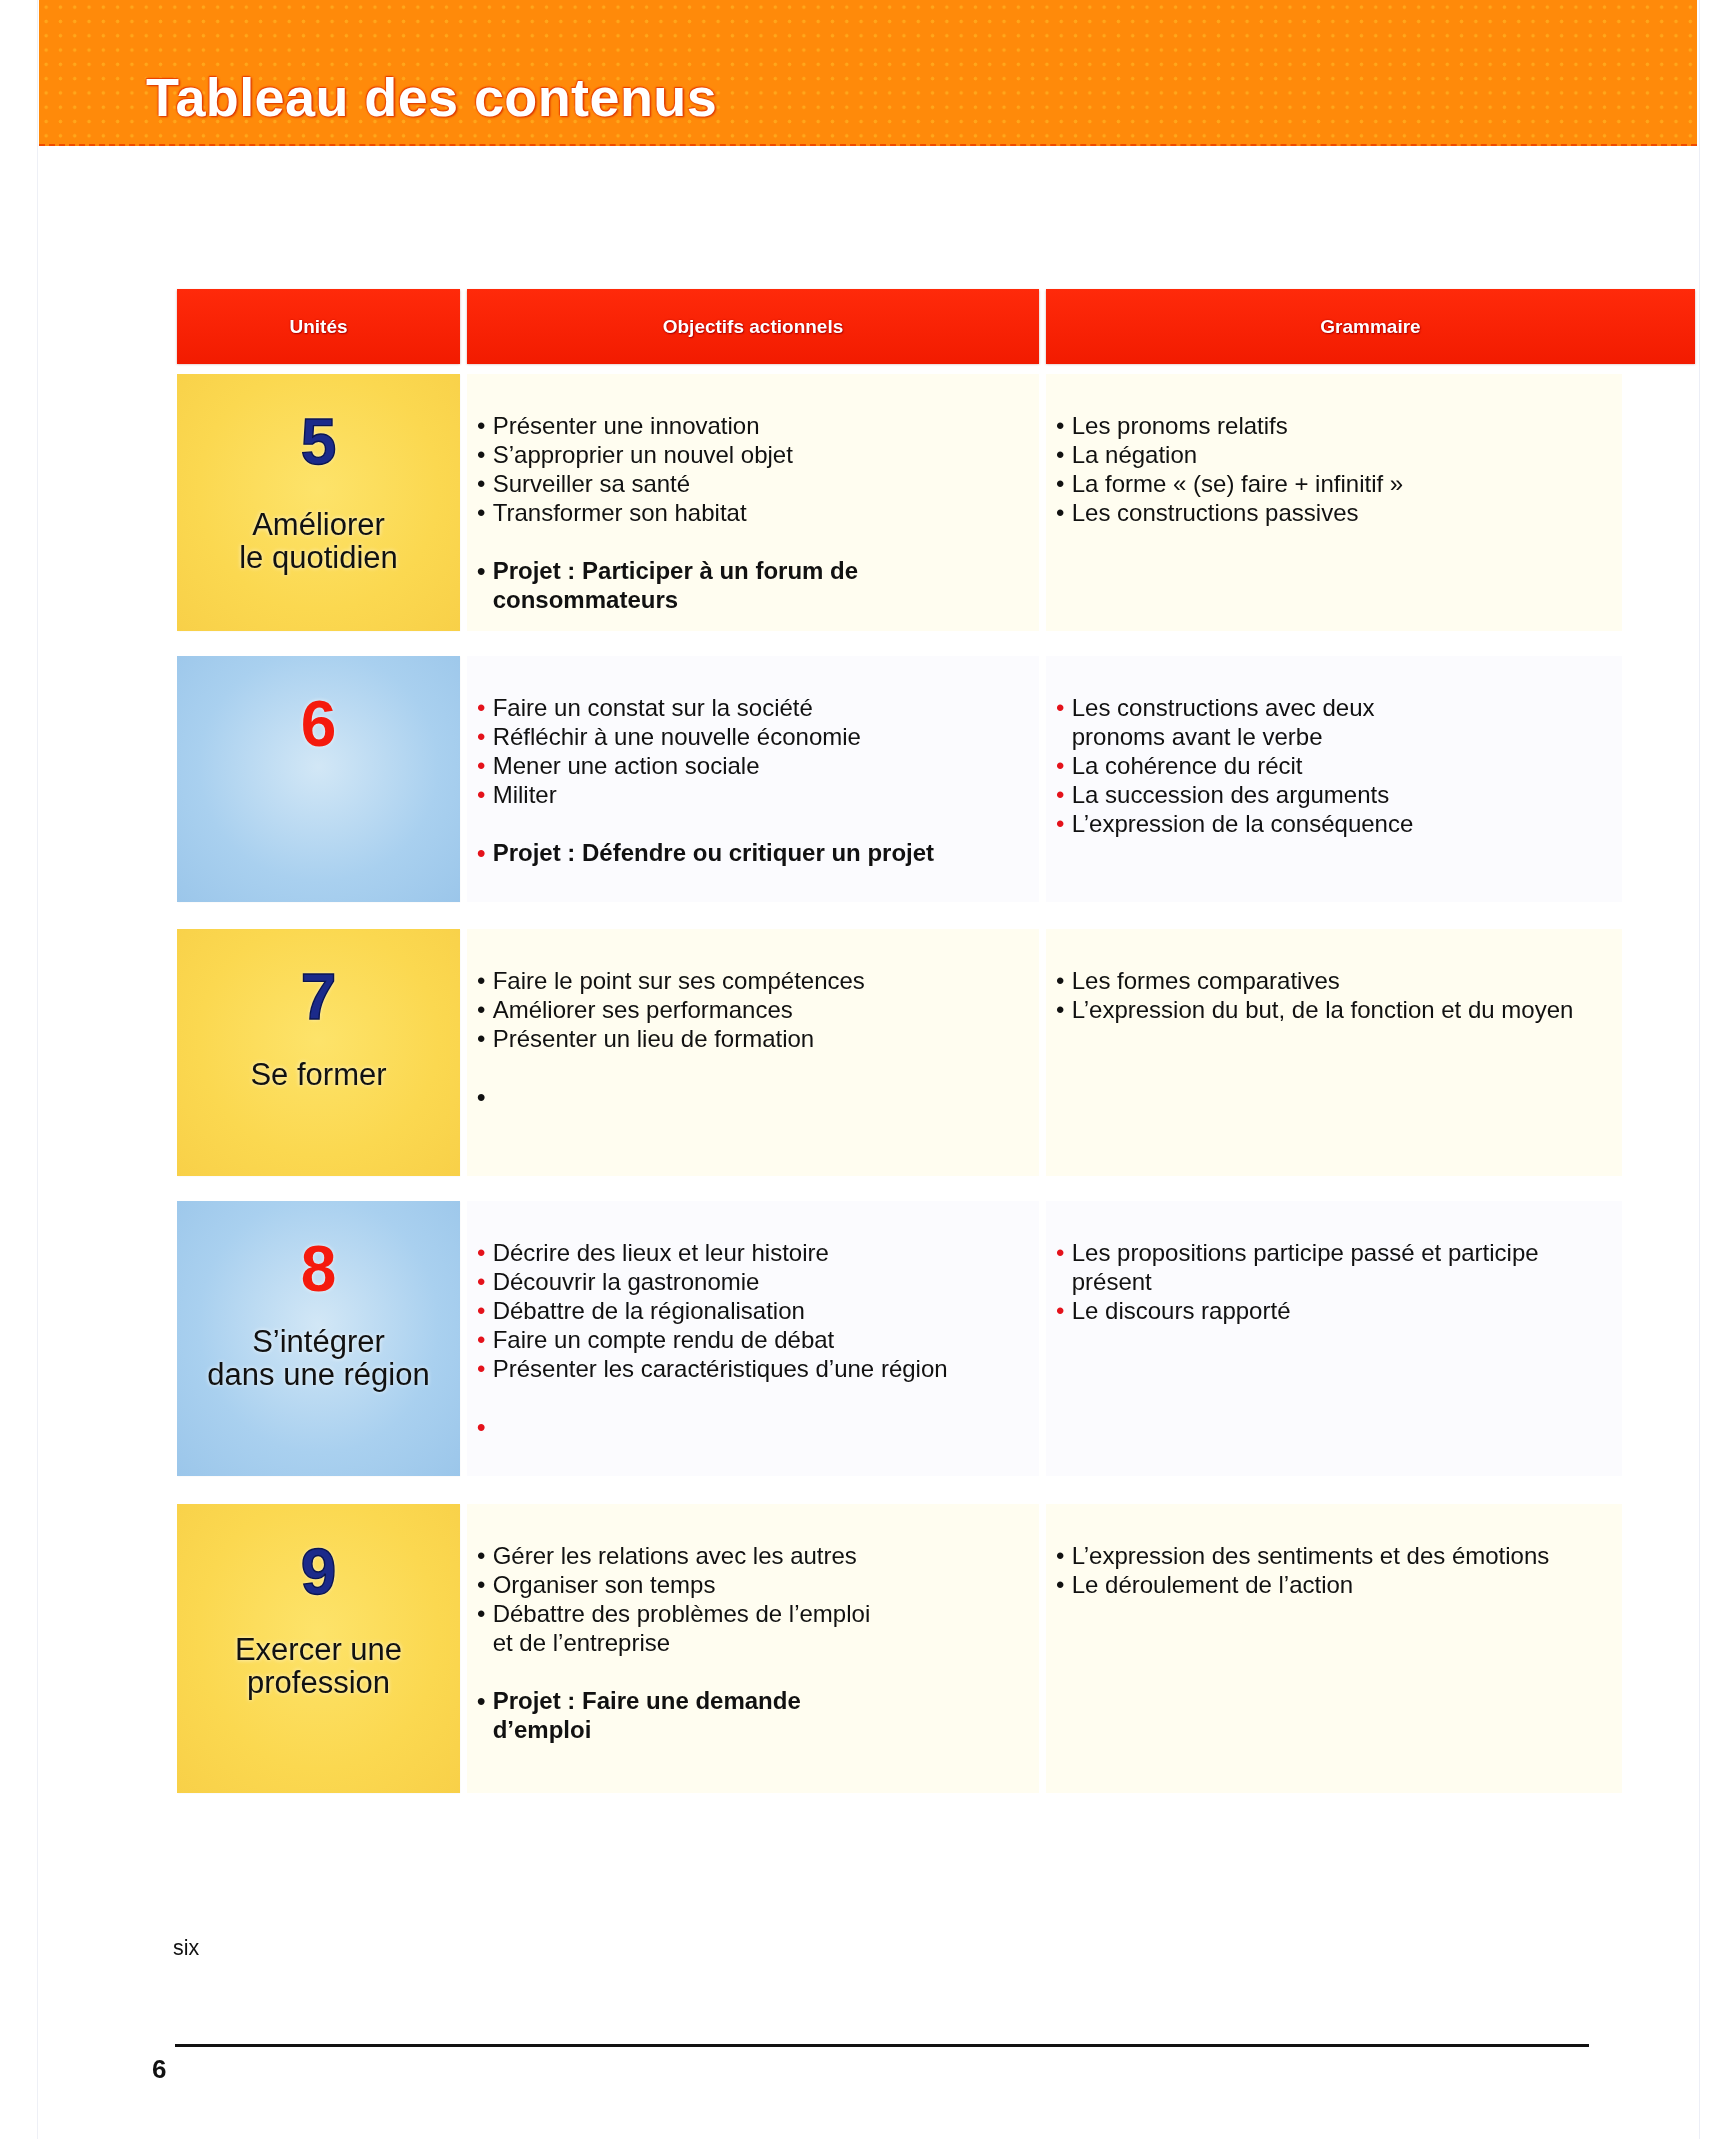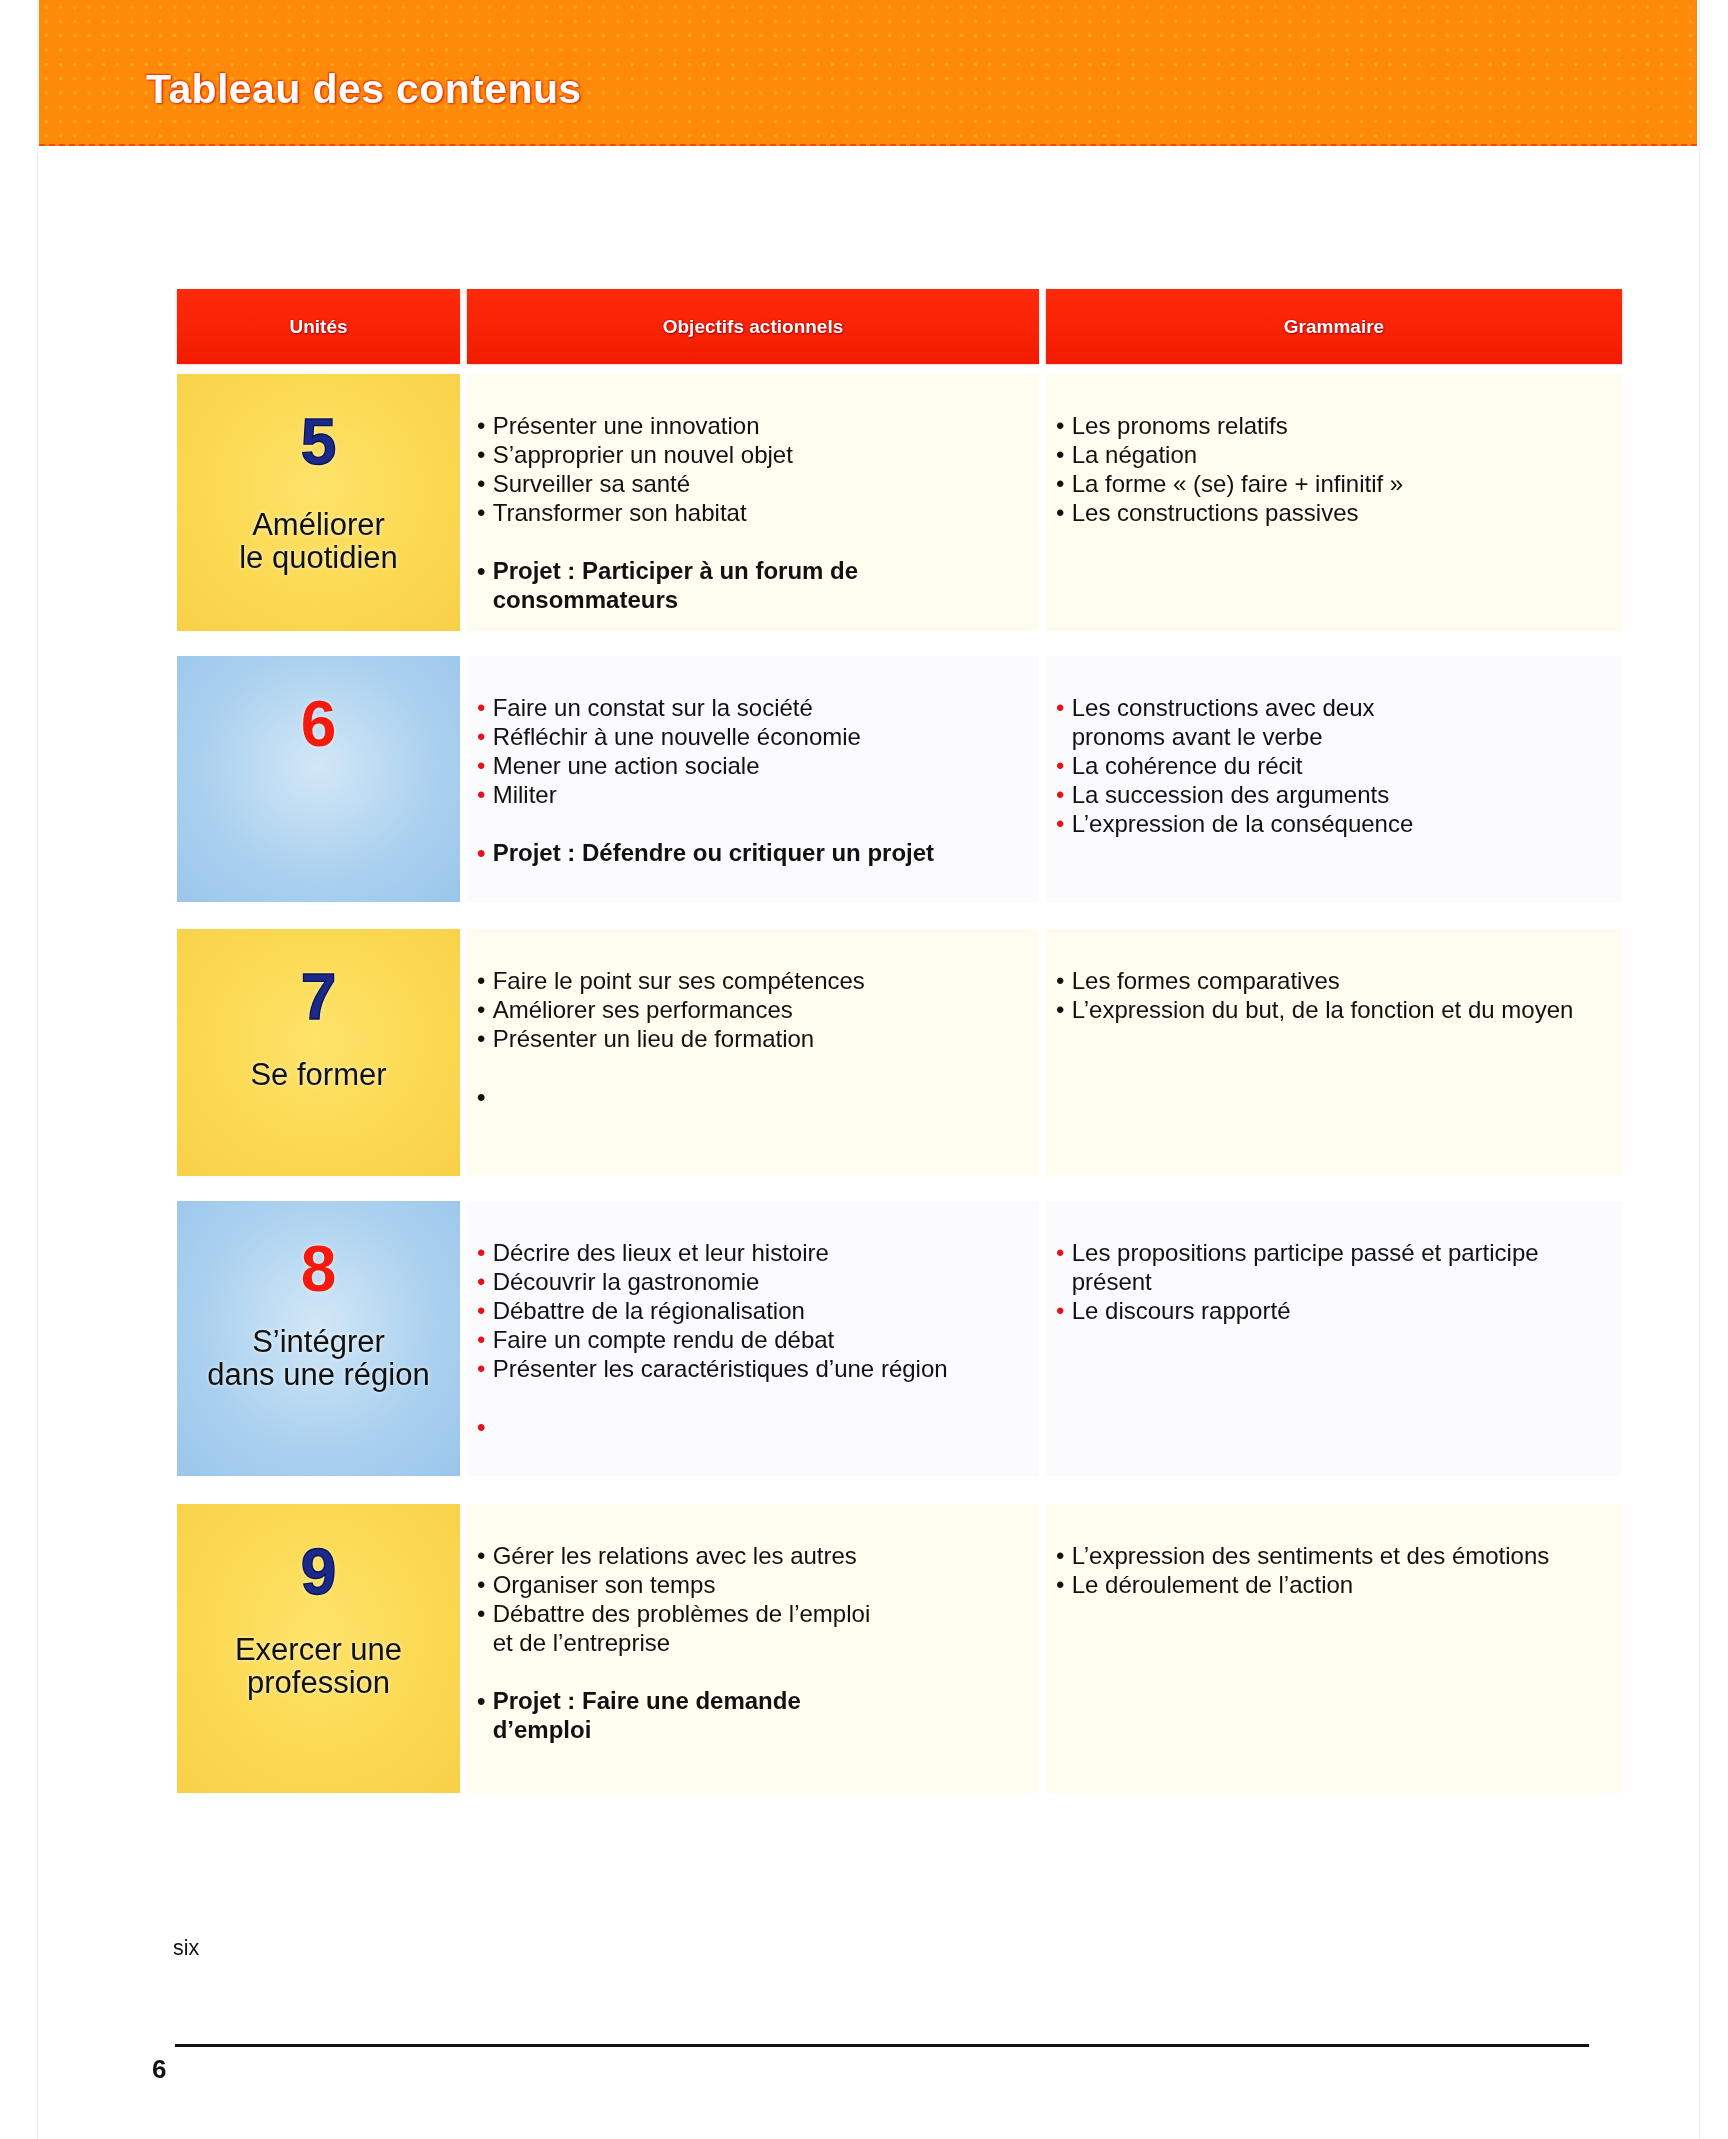--- a/index.html
+++ b/index.html
@@ -5,21 +5,21 @@
   html, body { margin:0; padding:0; }
   body { width:1728px; height:2140px; position:relative; background:#ffffff; overflow:hidden;
          font-family:"Liberation Sans", "DejaVu Sans", sans-serif; color:#111; }
   .page-edge-left { position:absolute; left:37px; top:0; width:1.4px; height:2140px; background:#eef0f6; }
   .page-edge-right { position:absolute; left:1699px; top:0; width:1.4px; height:2140px; background:#eceef6; }
   .banner { position:absolute; left:39px; top:0; width:1658px; height:146px;
             background-color:#ff8a0a;
             background-image: radial-gradient(circle, rgba(255,190,40,0.55) 1.6px, transparent 2.1px);
             background-size:14.3px 14.3px;
             border-bottom:2.9px dashed #f04a00; box-sizing:border-box; }
-  .banner-title { position:absolute; left:107px; top:66px; font-size:41px; font-weight:bold; color:#fff;
+  .banner-title { position:absolute; left:107px; top:66px; font-size:54px; font-weight:bold; color:#fff;
                   letter-spacing:0.4px;
                   text-shadow: 0 0 2.1px #e83a00, 1.4px 1.4px 2.1px #d83000, -0.7px -0.7px 1.4px #e83a00; }
   .hdr { position:absolute; top:289px; height:75px; background:linear-gradient(#ff2a0a,#f21b00);
          box-shadow:0 1.4px 2.1px rgba(120,0,0,0.35); display:flex; align-items:center; justify-content:center;
          color:#fff; font-weight:bold; font-size:19px; text-shadow:0 0 2.1px #b80000, 0.7px 0.7px 1.4px #a00; }
   .unit { position:absolute; left:177px; width:283px; text-align:center; box-shadow:0.7px 0.7px 1.4px rgba(0,0,0,0.08); }
   .unit.yellow { background:radial-gradient(ellipse at 50% 45%, #fde36a 0%, #fbd850 60%, #f8d048 100%); }
   .unit.blue { background:radial-gradient(ellipse at 50% 45%, #d2e7f6 0%, #a9d0ef 60%, #9bc6ea 100%); }
   .unit-num { font-size:64px; font-weight:bold; line-height:1; display:block; margin-top:36px;
               text-shadow:0 0 4.3px rgba(255,255,255,0.7); }
@@ -45,21 +45,21 @@
 
 <div class="page-edge-left"></div>
 <div class="page-edge-right"></div>
 
 <div class="banner">
   <div class="banner-title">Tableau des contenus</div>
 </div>
 
 <div class="hdr" style="left:177px;width:283px;">Unités</div>
 <div class="hdr" style="left:467px;width:572px;">Objectifs actionnels</div>
-<div class="hdr" style="left:1046px;width:576px;">Grammaire</div>
+<div class="hdr" style="left:1046px;width:649px;">Grammaire</div>
 
 <div id="rows">
     <div class="unit yellow" style="top: 374px; height: 257px;">
       <span class="unit-num navy">5</span>
       <span class="unit-title" style="margin-top: 34px;">
         <span style="display: block;">Améliorer</span>
         <span style="display: block;">le quotidien</span>
       </span>
     </div>
     <div class="cell warm" style="left: 467px; width: 572px; top: 374px; height: 257px;">

